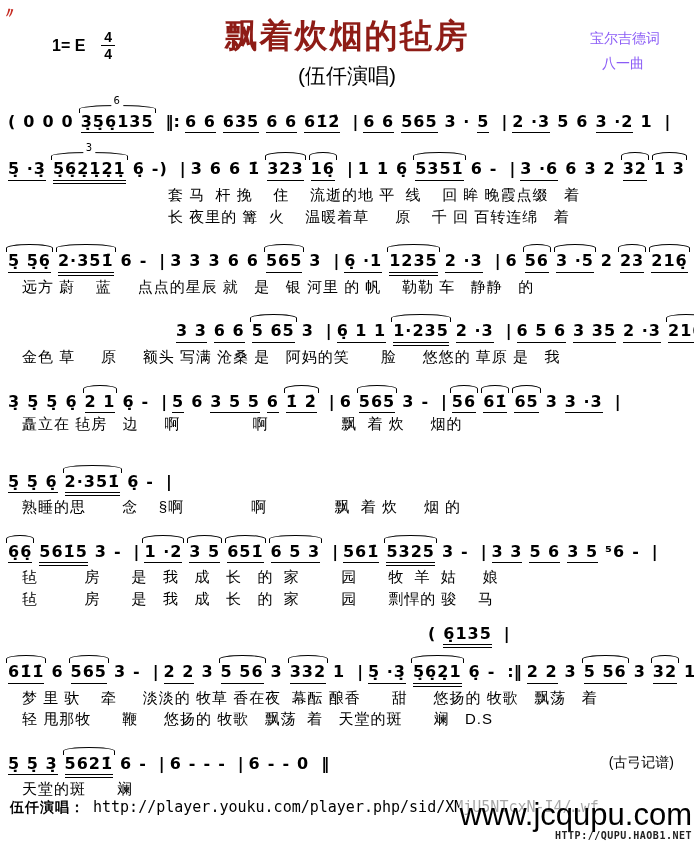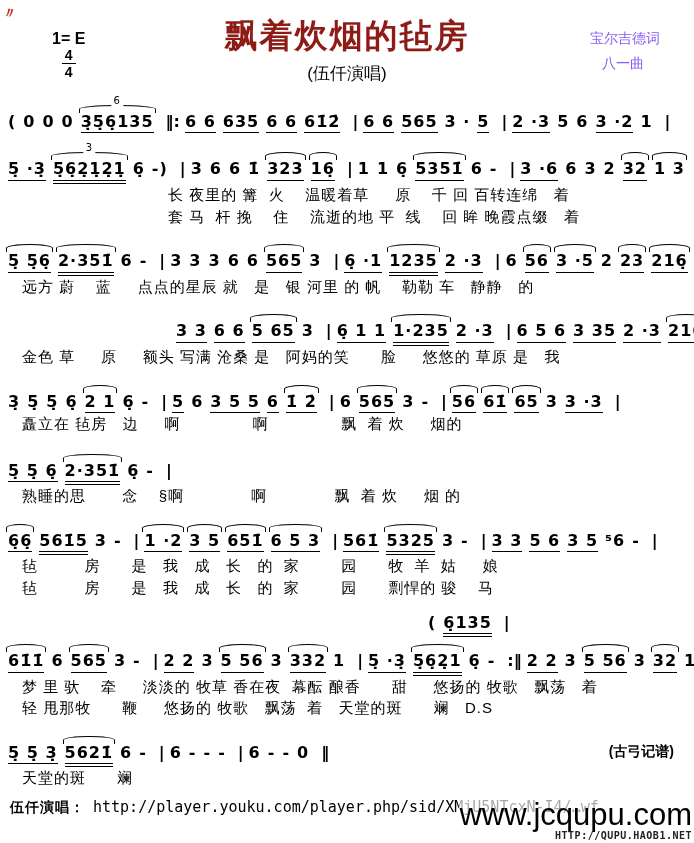--- a/index.html
+++ b/index.html
@@ -1,41 +1,41 @@
 <!DOCTYPE html>
 <html><head>
 <meta charset="utf-8">
 <style>
   html,body{margin:0;padding:0;background:#fff;}
   .page{position:relative;width:694px;height:843px;background:#fff;overflow:hidden;
         font-family:"Liberation Sans", sans-serif;color:#000;}
   
   .corner-mark{position:absolute;left:2px;top:4px;color:#c62b22;font-size:15px;font-weight:bold;transform:rotate(8deg);}
   .header{position:relative;padding-top:14px;height:76px;}
-  .key-sig{position:absolute;left:52px;top:30px;font-size:16px;font-weight:bold;display:flex;align-items:center;gap:0;flex-direction:column;}
+  .key-sig{position:absolute;left:52px;top:30px;font-size:16px;font-weight:bold;display:flex;align-items:center;gap:16px;}
   .meter{display:inline-flex;flex-direction:column;align-items:center;font-size:14px;font-weight:bold;line-height:1;}
   .meter .top{border-bottom:1.6px solid #000;padding:0 3px 1px;margin-bottom:1px;}
   .title{text-align:center;font-size:33px;font-weight:bold;letter-spacing:2px;font-family:Liberation Mono, monospace;}
-  .subtitle{text-align:center;font-size:17px;margin-top:3px;}
+  .subtitle{text-align:center;font-size:21px;margin-top:3px;}
   .credits{position:absolute;right:34px;top:26px;text-align:right;font-size:14px;line-height:1.75;}
   .credits .c2{padding-right:16px;}
   
   .score{padding:8px 4px 0 8px;}
   .score-line{margin-bottom:6px;}
   .notes-row{position:relative;padding-top:14px;white-space:nowrap;font-size:16px;font-weight:bold;
              font-family:"DejaVu Sans", sans-serif;}
   .ng{position:relative;display:inline-block;margin-right:7px;letter-spacing:1px;line-height:1.15;}
   .ng.u1{border-bottom:1.6px solid #000;padding-bottom:1px;}
   .ng.u2{border-bottom:4px double #000;padding-bottom:1px;}
   .ng.arc::before{content:"";position:absolute;left:-2px;right:-2px;top:-8px;height:7px;
                   border:1.4px solid #000;border-bottom:none;border-radius:100% 100% 0 0;}
   .ng.tup::after{content:attr(data-tup);position:absolute;top:-18px;left:50%;transform:translateX(-50%);
                  font-size:10px;font-weight:normal;background:#fff;padding:0 2px;}
   .bar{display:inline-block;margin:0 5px;font-weight:bold;}
-  .right-note{float:right;font-weight:bold;font-size:14px;margin-right:16px;
+  .right-note{float:right;font-weight:normal;font-size:14px;margin-right:16px;
               font-family:"Liberation Sans", sans-serif;}
   .lyric-row{font-size:15px;line-height:1.45;white-space:pre;padding-left:14px;letter-spacing:1px;}
   
   .footer{position:absolute;left:10px;bottom:26px;font-size:14px;white-space:nowrap;z-index:1;}
   .footer .label{font-weight:bold;letter-spacing:1px;}
   .footer .url{font-family:"DejaVu Sans Mono", monospace;font-size:15px;margin-left:8px;}
   .watermark{position:absolute;right:2px;bottom:2px;text-align:right;z-index:2;}
   .watermark .wm-main{font-size:31px;color:#000000;letter-spacing:0;line-height:1;
                       font-family:"Liberation Sans", sans-serif;background:rgba(255,255,255,.65);}
   .watermark .wm-sub{font-size:10px;font-weight:bold;color:#222;letter-spacing:.5px;
@@ -63,32 +63,32 @@
       <div class="c2">八一曲</div>
     </div>
   </div>
 
   <div class="score">
       <div class="score-line" style="margin-bottom: 12px;">
         <div class="notes-row"><span class="ng">(</span><span class="ng">0</span><span class="ng">0</span><span class="ng">0</span><span class="ng u1 arc tup" data-tup="6">3̣5̣6̣135</span><span class="bar">‖:</span><span class="ng u1">6 6</span><span class="ng u1">635</span><span class="ng u1">6 6</span><span class="ng u1">61̇2̇</span><span class="bar">|</span><span class="ng u1">6 6</span><span class="ng u1">565</span><span class="ng">3 ·</span><span class="ng u1">5</span><span class="bar">|</span><span class="ng u1">2 ·3</span><span class="ng">5</span><span class="ng">6</span><span class="ng u1">3 ·2</span><span class="ng">1</span><span class="bar">|</span></div>
       </div>
       <div class="score-line" style="margin-bottom: 10px;">
         <div class="notes-row"><span class="ng u1">5̣ ·3̣</span><span class="ng u2 arc tup" data-tup="3">5̣6̣2̣1̣2̣1̣</span><span class="ng">6̣</span><span class="ng">-)</span><span class="bar">|</span><span class="ng">3</span><span class="ng">6</span><span class="ng">6</span><span class="ng">1̇</span><span class="ng u1 arc">323</span><span class="ng u1 arc">16̣</span><span class="bar">|</span><span class="ng">1</span><span class="ng">1</span><span class="ng">6̣</span><span class="ng u1 arc">5351̇</span><span class="ng">6</span><span class="ng">-</span><span class="bar">|</span><span class="ng u1">3 ·6</span><span class="ng">6</span><span class="ng">3</span><span class="ng">2</span><span class="ng u1 arc">32</span><span class="ng arc">1 3</span></div>
+        <div class="lyric-row" style="padding-left: 160px;">套 马  杆 挽    住    流逝的地 平  线    回 眸 晚霞点缀   着</div>
         <div class="lyric-row" style="padding-left: 160px;">长 夜里的 篝  火    温暖着草     原    千 回 百转连绵   着</div>
-        <div class="lyric-row" style="padding-left: 160px;">套 马  杆 挽    住    流逝的地 平  线    回 眸 晚霞点缀   着</div>
       </div>
       <div class="score-line" style="margin-bottom: 10px;">
         <div class="notes-row"><span class="ng u1 arc">5̣ 5̣6̣</span><span class="ng u2 arc">2·351̇</span><span class="ng">6</span><span class="ng">-</span><span class="bar">|</span><span class="ng">3</span><span class="ng">3</span><span class="ng">3</span><span class="ng">6</span><span class="ng">6</span><span class="ng u1 arc">565</span><span class="ng">3</span><span class="bar">|</span><span class="ng u1">6̣ ·1</span><span class="ng u2 arc">1235</span><span class="ng u1">2 ·3</span><span class="bar">|</span><span class="ng">6</span><span class="ng u1 arc">56</span><span class="ng u1 arc">3 ·5</span><span class="ng">2</span><span class="ng u1 arc">23</span><span class="ng u1 arc">216̣</span></div>
         <div class="lyric-row">远方 蔚    蓝     点点的星辰 就   是   银 河里 的 帆    勒勒 车   静静   的</div>
       </div>
       <div class="score-line" style="margin-bottom: 10px;">
         <div class="notes-row" style="padding-left: 168px;"><span class="ng u1">3 3</span><span class="ng u1">6 6</span><span class="ng u1 arc">5 65</span><span class="ng">3</span><span class="bar">|</span><span class="ng u1">6̣ 1 1</span><span class="ng u2 arc">1·235</span><span class="ng u1">2 ·3</span><span class="bar">|</span><span class="ng u1">6 5 6</span><span class="ng u1">3 35</span><span class="ng u1">2 ·3</span><span class="ng u1 arc">216̣</span></div>
         <div class="lyric-row">金色 草     原     额头 写满 沧桑 是   阿妈的笑      脸     悠悠的 草原 是   我</div>
       </div>
-      <div class="score-line" style="margin-bottom: 12px;">
+      <div class="score-line" style="margin-bottom: 23px;">
         <div class="notes-row"><span class="ng">3̣</span><span class="ng">5̣</span><span class="ng">5̣</span><span class="ng">6̣</span><span class="ng u1 arc">2 1</span><span class="ng">6̣</span><span class="ng">-</span><span class="bar">|</span><span class="ng u1">5</span><span class="ng">6</span><span class="ng u1">3 5 5</span><span class="ng u1">6</span><span class="ng u1 arc">1̇ 2̇</span><span class="bar">|</span><span class="ng">6</span><span class="ng u1 arc">565</span><span class="ng">3</span><span class="ng">-</span><span class="bar">|</span><span class="ng u1 arc">56</span><span class="ng u1 arc">61̇</span><span class="ng u1 arc">65</span><span class="ng">3</span><span class="ng u1">3 ·3</span><span class="bar">|</span></div>
         <div class="lyric-row">矗立在 毡房   边     啊              啊              飘  着 炊     烟的</div>
       </div>
       <div class="score-line" style="margin-bottom: 10px;">
         <div class="notes-row"><span class="ng u1">5̣ 5̣ 6̣</span><span class="ng u2 arc">2·351̇</span><span class="ng">6̣</span><span class="ng">-</span><span class="bar">|</span></div>
         <div class="lyric-row">熟睡的思       念    §啊             啊             飘  着 炊     烟 的</div>
       </div>
       <div class="score-line" style="margin-bottom: 0px;">
         <div class="notes-row"><span class="ng u1 arc">6̣6̣</span><span class="ng u2">561̇5</span><span class="ng">3</span><span class="ng">-</span><span class="bar">|</span><span class="ng u1 arc">1 ·2</span><span class="ng u1 arc">3 5</span><span class="ng u1 arc">651̇</span><span class="ng u1 arc">6 5 3</span><span class="bar">|</span><span class="ng u1">561̇</span><span class="ng u2 arc">5325</span><span class="ng">3</span><span class="ng">-</span><span class="bar">|</span><span class="ng u1">3 3</span><span class="ng u1">5 6</span><span class="ng u1">3 5</span><span class="ng">⁵6</span><span class="ng">-</span><span class="bar">|</span></div>
         <div class="lyric-row">毡         房      是   我   成   长   的  家        园      牧  羊  姑     娘</div>

